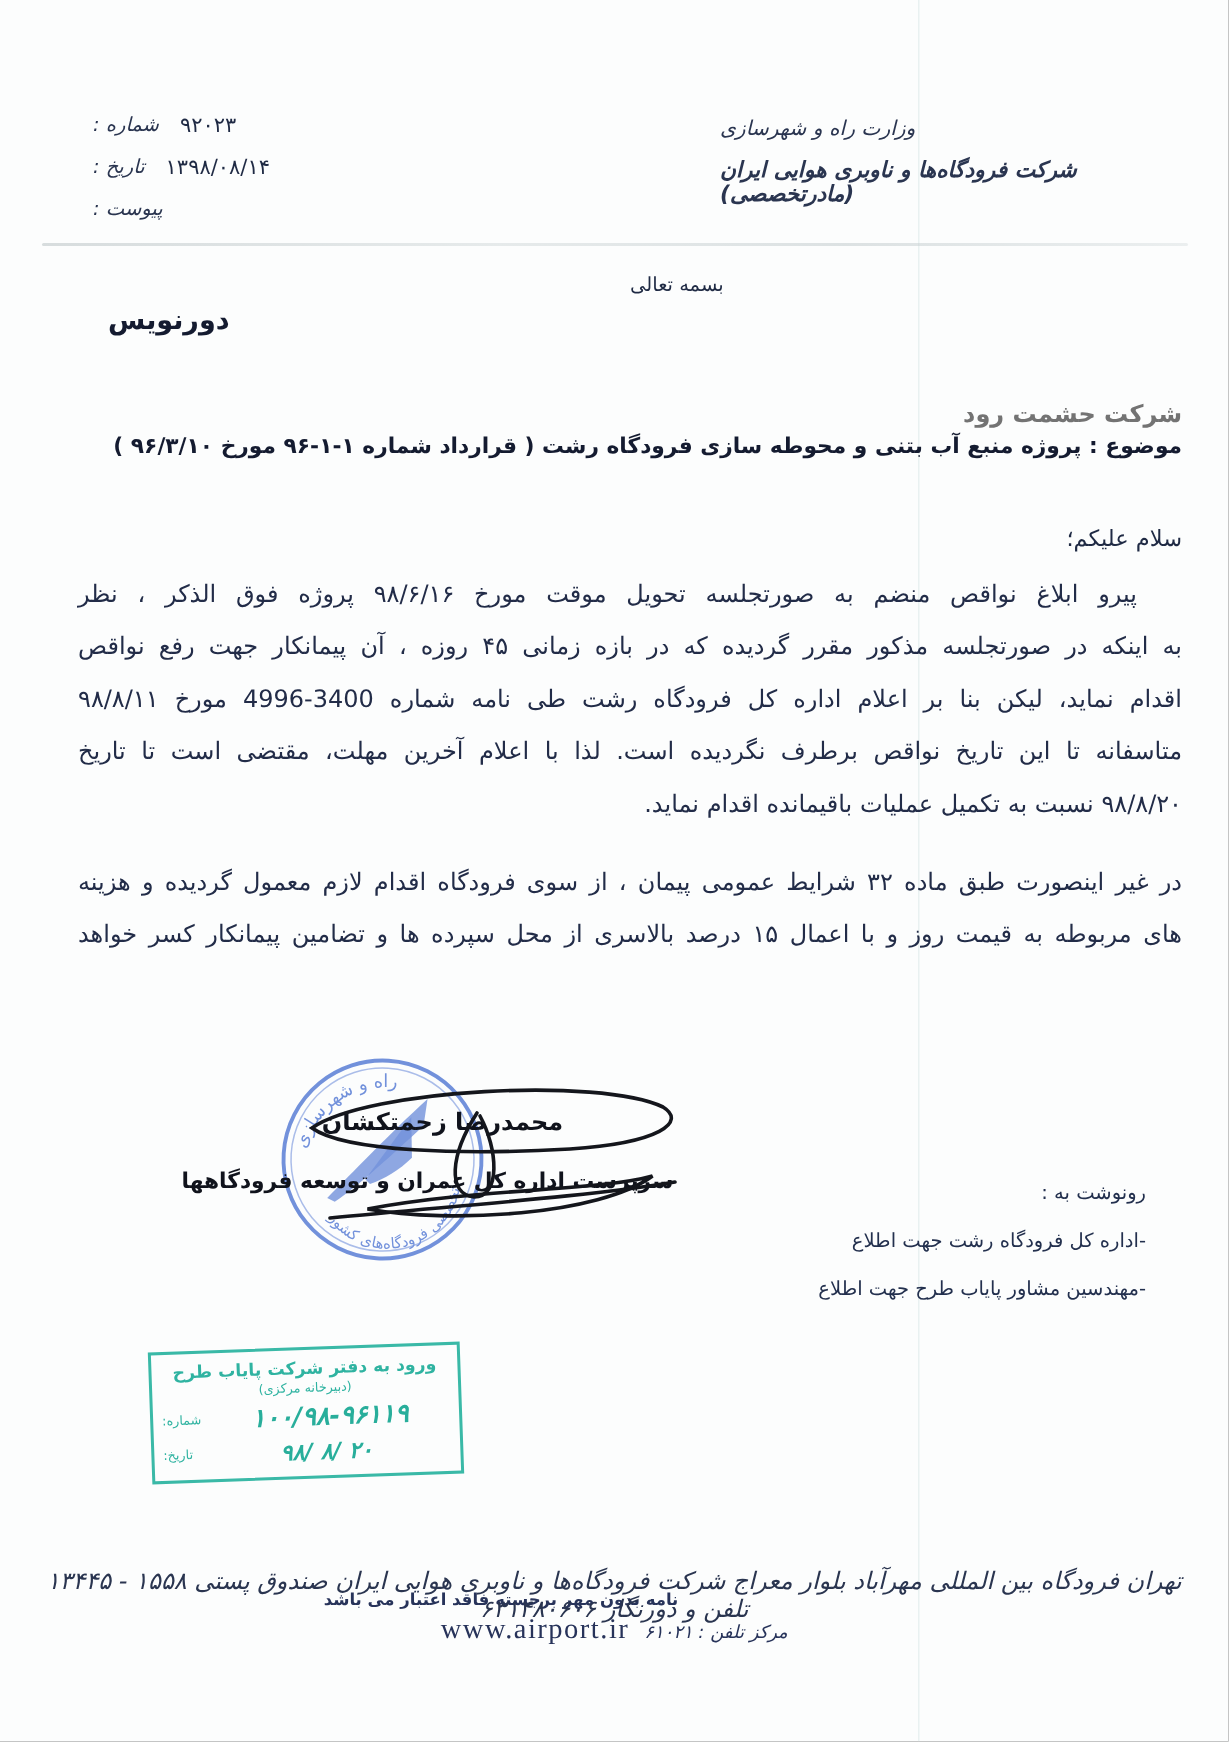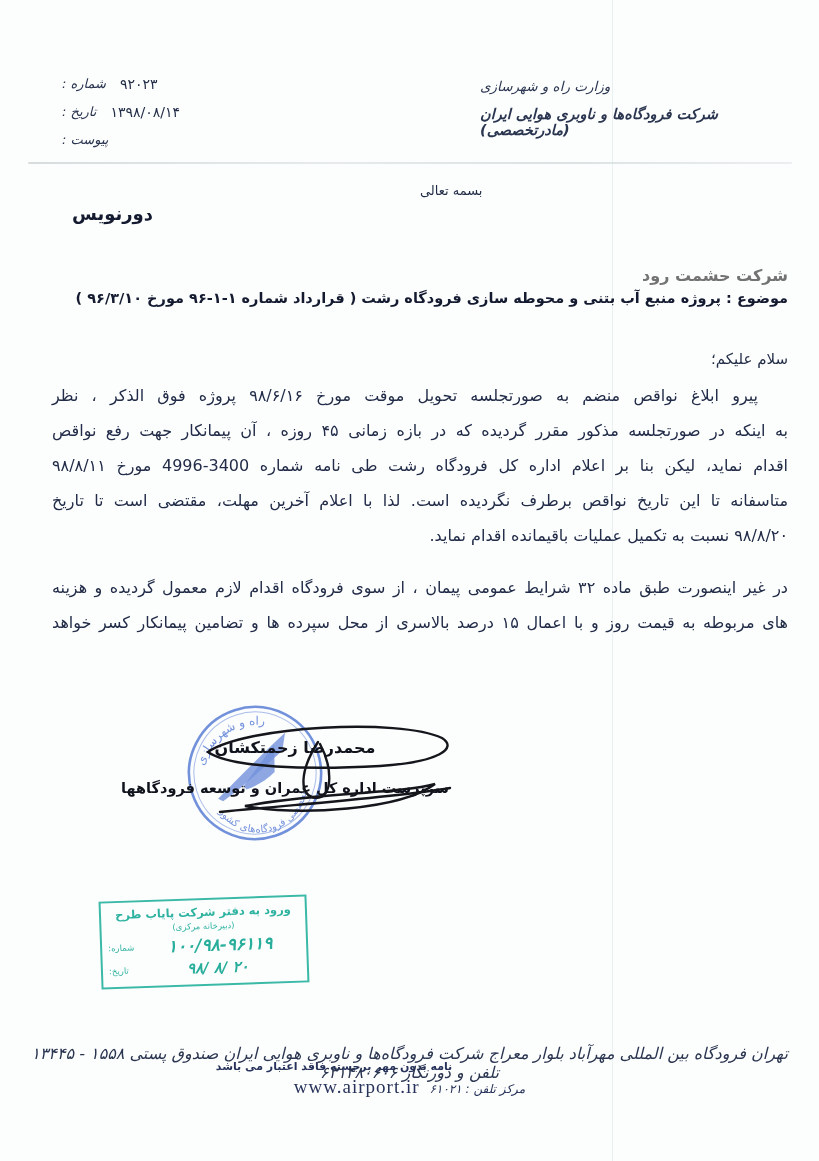--- a/index.html
+++ b/index.html
@@ -125,20 +125,25 @@
     <svg width="320" height="130" viewBox="0 0 320 130">
       <g fill="none" stroke="#14161c" stroke-width="2.4" stroke-linecap="round">
         <path d="M 58,52 C 95,26 250,18 292,38 C 308,48 290,62 230,66 C 160,70 80,68 58,52 Z"></path>
         <path d="M 168,42 C 150,70 148,96 166,98 C 184,98 182,66 170,44"></path>
         <path d="M 95,106 C 170,92 250,94 285,84 C 250,110 150,116 95,106 Z"></path>
         <path d="M 70,112 C 150,104 240,98 300,88"></path>
       </g>
     </svg>
   </div>
 
+  <div class="abs fa cc" style="right:55px; top:780px; width:260px;">
+    <div>رونوشت به :</div>
+    <div>-اداره کل فرودگاه رشت جهت اطلاع</div>
+    <div>-مهندسین مشاور پایاب طرح جهت اطلاع</div>
+  </div>
 
   <div class="abs gstamp fa" style="left:100px; top:898px;">
     <div class="t1">ورود به دفتر شرکت پایاب طرح</div>
     <div class="t2">(دبیرخانه مرکزی)</div>
     <div class="row">
       <span class="lbl">شماره:</span>
       <span class="hw">۱۰۰/۹۸-۹۶۱۱۹</span>
     </div>
     <div class="row">
       <span class="lbl">تاریخ:</span>

